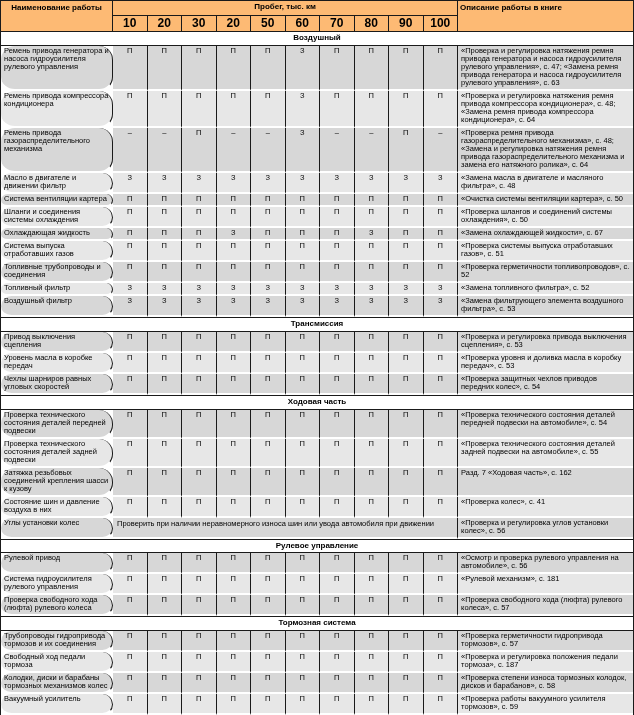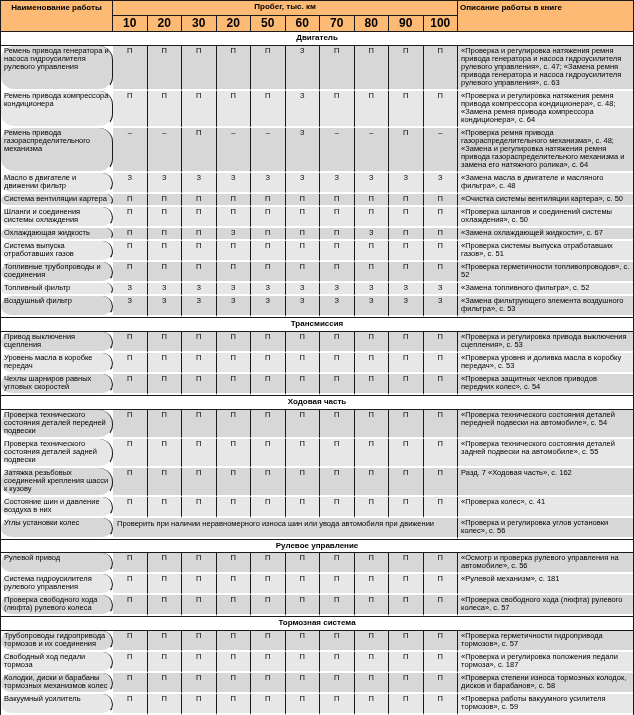--- a/index.html
+++ b/index.html
@@ -116,21 +116,21 @@
           <th class="tick">50</th>
           <th class="tick">60</th>
           <th class="tick">70</th>
           <th class="tick">80</th>
           <th class="tick">90</th>
           <th class="tick">100</th>
         </tr>
     </thead>
     <tbody id="table-body">
         <tr>
-          <td colspan="12" class="section">Двигатель</td>
+          <td colspan="12" class="section">Воздушный</td>
         </tr>
         <tr class="dark">
           <td class="name">Ремень привода генератора и насоса гидроусилителя рулевого управления</td>
           <td class="val">П</td>
           <td class="val">П</td>
           <td class="val">П</td>
           <td class="val">П</td>
           <td class="val">П</td>
           <td class="val">З</td>
           <td class="val">П</td>

